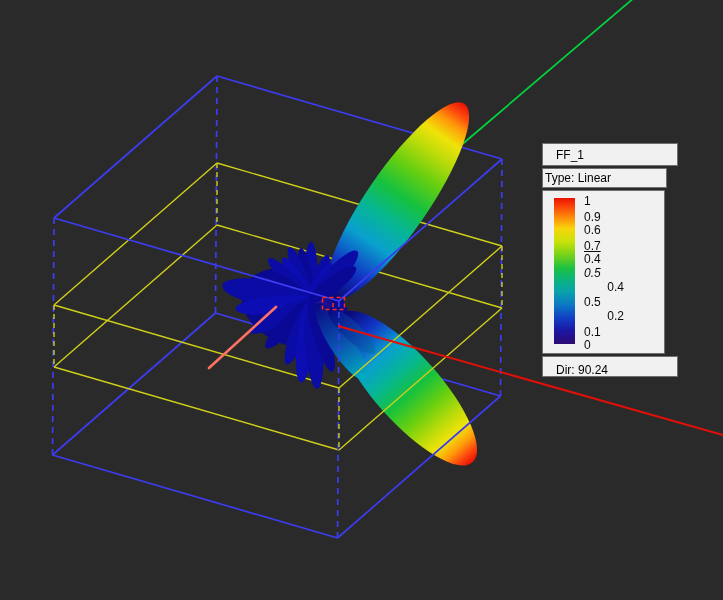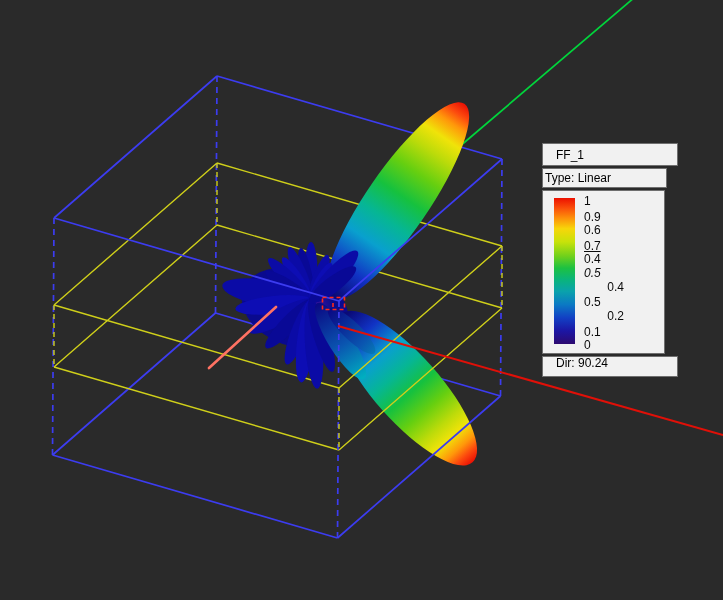--- a/index.html
+++ b/index.html
@@ -23,21 +23,21 @@
   .lg-box{
     position:absolute;left:0;width:121px;
     background:var(--legend-bg,#f1f1f1);
     border:1px solid var(--legend-border,#6f6f6f);
     color:var(--legend-text,#000);
     font-size:12px;line-height:12px;
   }
   .lg-title{top:0;height:21px;padding-left:13px;display:flex;align-items:center;}
   .lg-type{top:25px;height:18px;padding-left:2px;display:flex;align-items:center;}
   .lg-bar{top:47px;height:162px;}
-  .lg-dir{top:213px;height:19px;padding-left:13px;display:flex;align-items:flex-start;}
+  .lg-dir{top:213px;height:19px;padding-left:13px;display:flex;align-items:flex-end;}
   #colorbar-bar{position:absolute;left:11px;top:7px;width:21px;height:146px;}
   .cb-tick{position:absolute;left:41px;width:40px;height:12px;font-size:12px;color:#0a0a0a;}
 </style>
 </head>
 <body>
 
 <div id="stage">
 
   <svg id="scene" width="723" height="600" viewBox="0 0 723 600">
     <defs>

